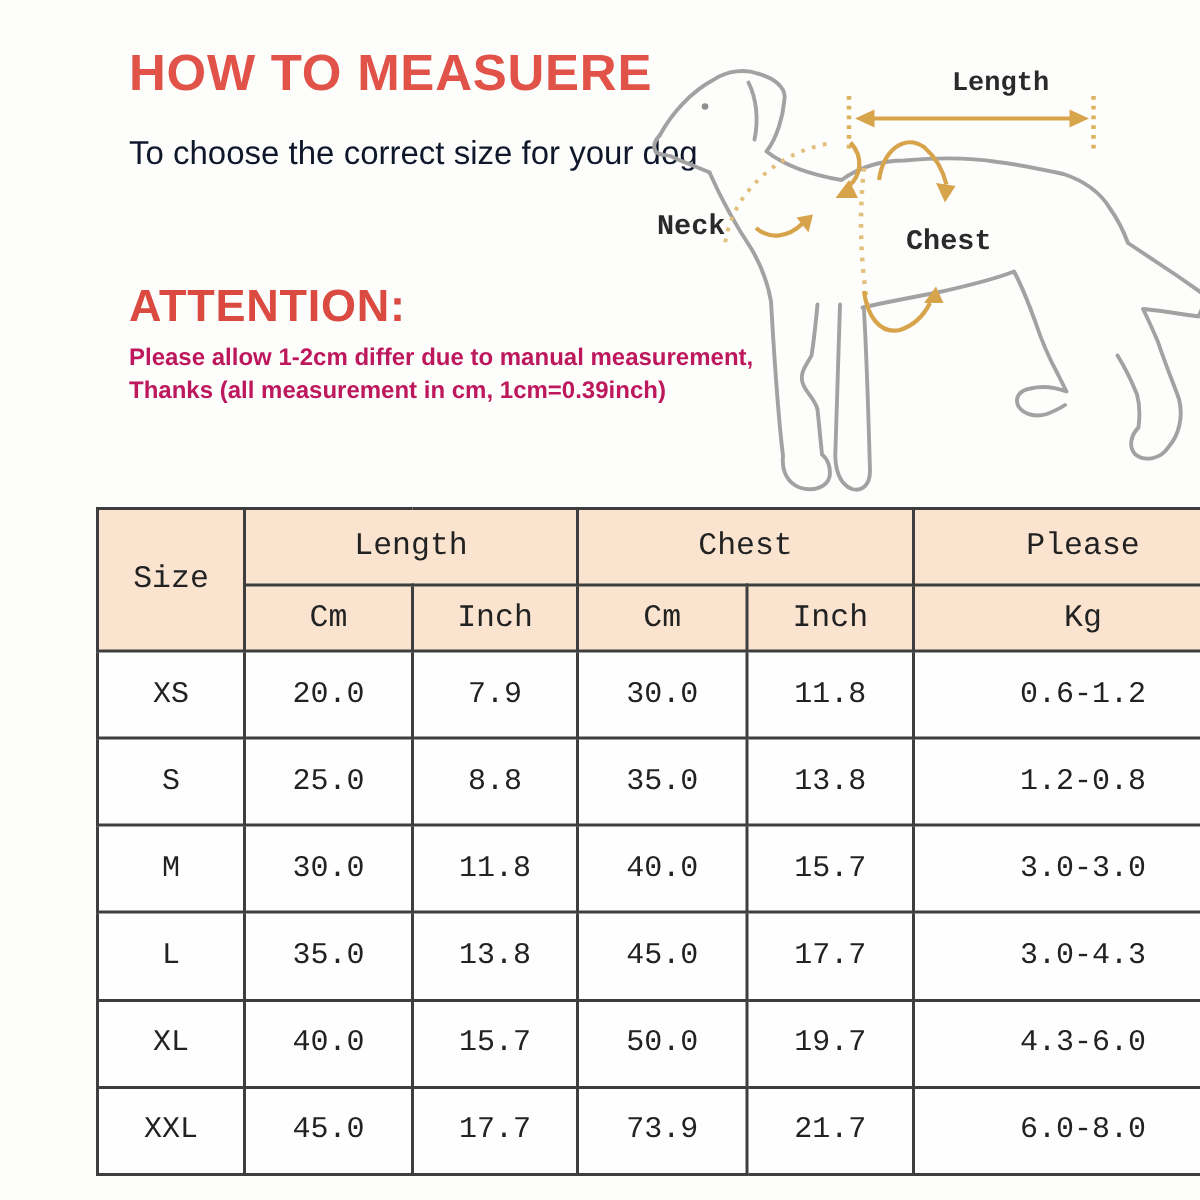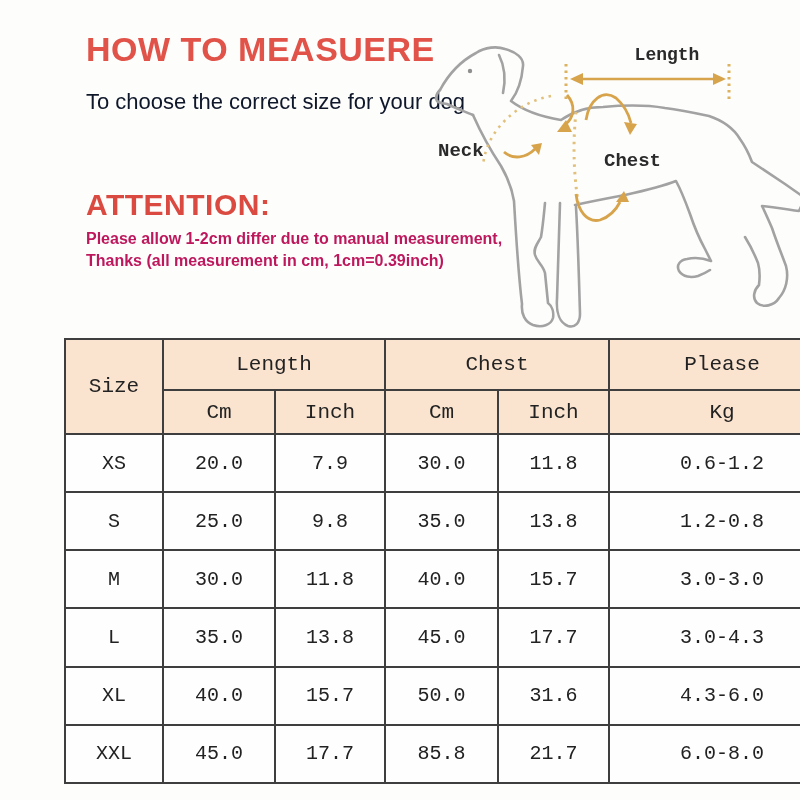--- a/index.html
+++ b/index.html
@@ -175,21 +175,21 @@
         <td>XS</td>
         <td>20.0</td>
         <td>7.9</td>
         <td>30.0</td>
         <td>11.8</td>
         <td>0.6-1.2</td>
       </tr>
       <tr class="brow">
         <td>S</td>
         <td>25.0</td>
-        <td>9.8</td>
+        <td>8.8</td>
         <td>35.0</td>
         <td>13.8</td>
         <td>1.2-0.8</td>
       </tr>
       <tr class="brow">
         <td>M</td>
         <td>30.0</td>
         <td>11.8</td>
         <td>40.0</td>
         <td>15.7</td>
@@ -201,27 +201,27 @@
         <td>13.8</td>
         <td>45.0</td>
         <td>17.7</td>
         <td>3.0-4.3</td>
       </tr>
       <tr class="brow">
         <td>XL</td>
         <td>40.0</td>
         <td>15.7</td>
         <td>50.0</td>
-        <td>31.6</td>
+        <td>19.7</td>
         <td>4.3-6.0</td>
       </tr>
       <tr class="brow">
         <td>XXL</td>
         <td>45.0</td>
         <td>17.7</td>
-        <td>85.8</td>
+        <td>73.9</td>
         <td>21.7</td>
         <td>6.0-8.0</td>
       </tr>
     </tbody>
   </table>
 
 </div>
 
 </body></html>

